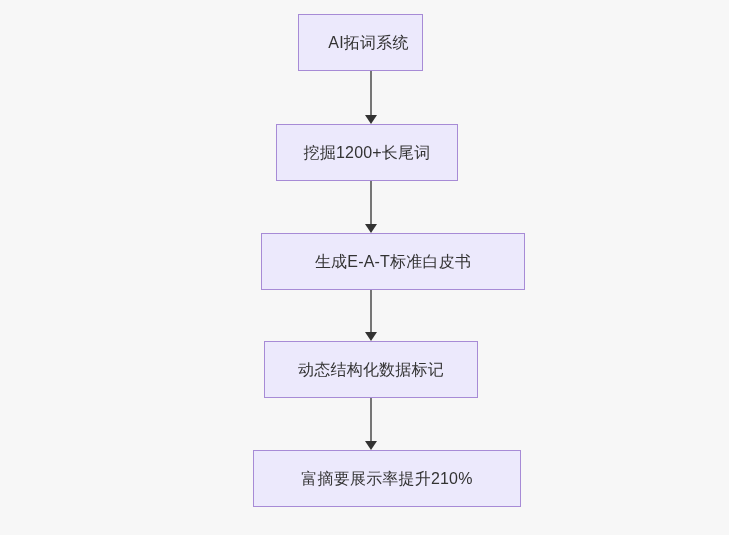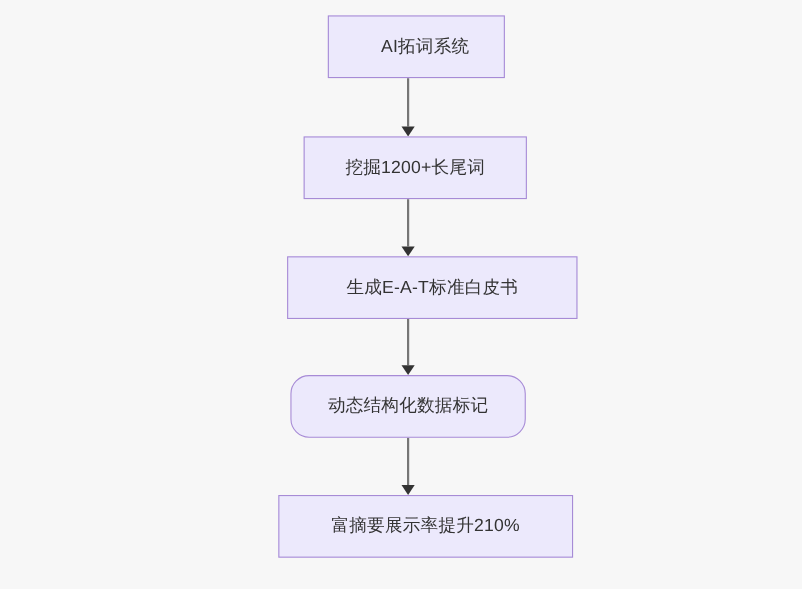--- a/index.html
+++ b/index.html
@@ -76,33 +76,33 @@
   <div class="connector" style="left:365px; top:290px; height:51px;">
     <div class="line" style="height:42px;"></div>
     <div class="head"></div>
   </div>
 
   <div class="connector" style="left:365px; top:398px; height:52px;">
     <div class="line" style="height:43px;"></div>
     <div class="head"></div>
   </div>
 
-  <div class="node" style="left:298px; top:14px; width:161px;padding-left:16px;">
+  <div class="node" style="left:298px; top:14px; width:125px;padding-left:16px;">
     <span class="node-label">AI拓词系统</span>
   </div>
 
-  <div class="node" style="left:276px; top:124px; width:203px;">
+  <div class="node" style="left:276px; top:124px; width:182px;">
     <span class="node-label">挖掘1200+长尾词</span>
   </div>
 
   <div class="node" style="left:261px; top:233px; width:264px;text-align:center;">
     <span class="node-label">生成E-A-T标准白皮书</span>
   </div>
 
-  <div class="node" style="left:264px; top:341px; width:214px;border-radius:17px;">
+  <div class="node" style="left:264px; top:341px; width:214px;">
     <span class="node-label">动态结构化数据标记</span>
   </div>
 
   <div class="node" style="left:253px; top:450px; width:268px;">
     <span class="node-label">富摘要展示率提升210%</span>
   </div>
 
 </div>
 
 </body></html>

